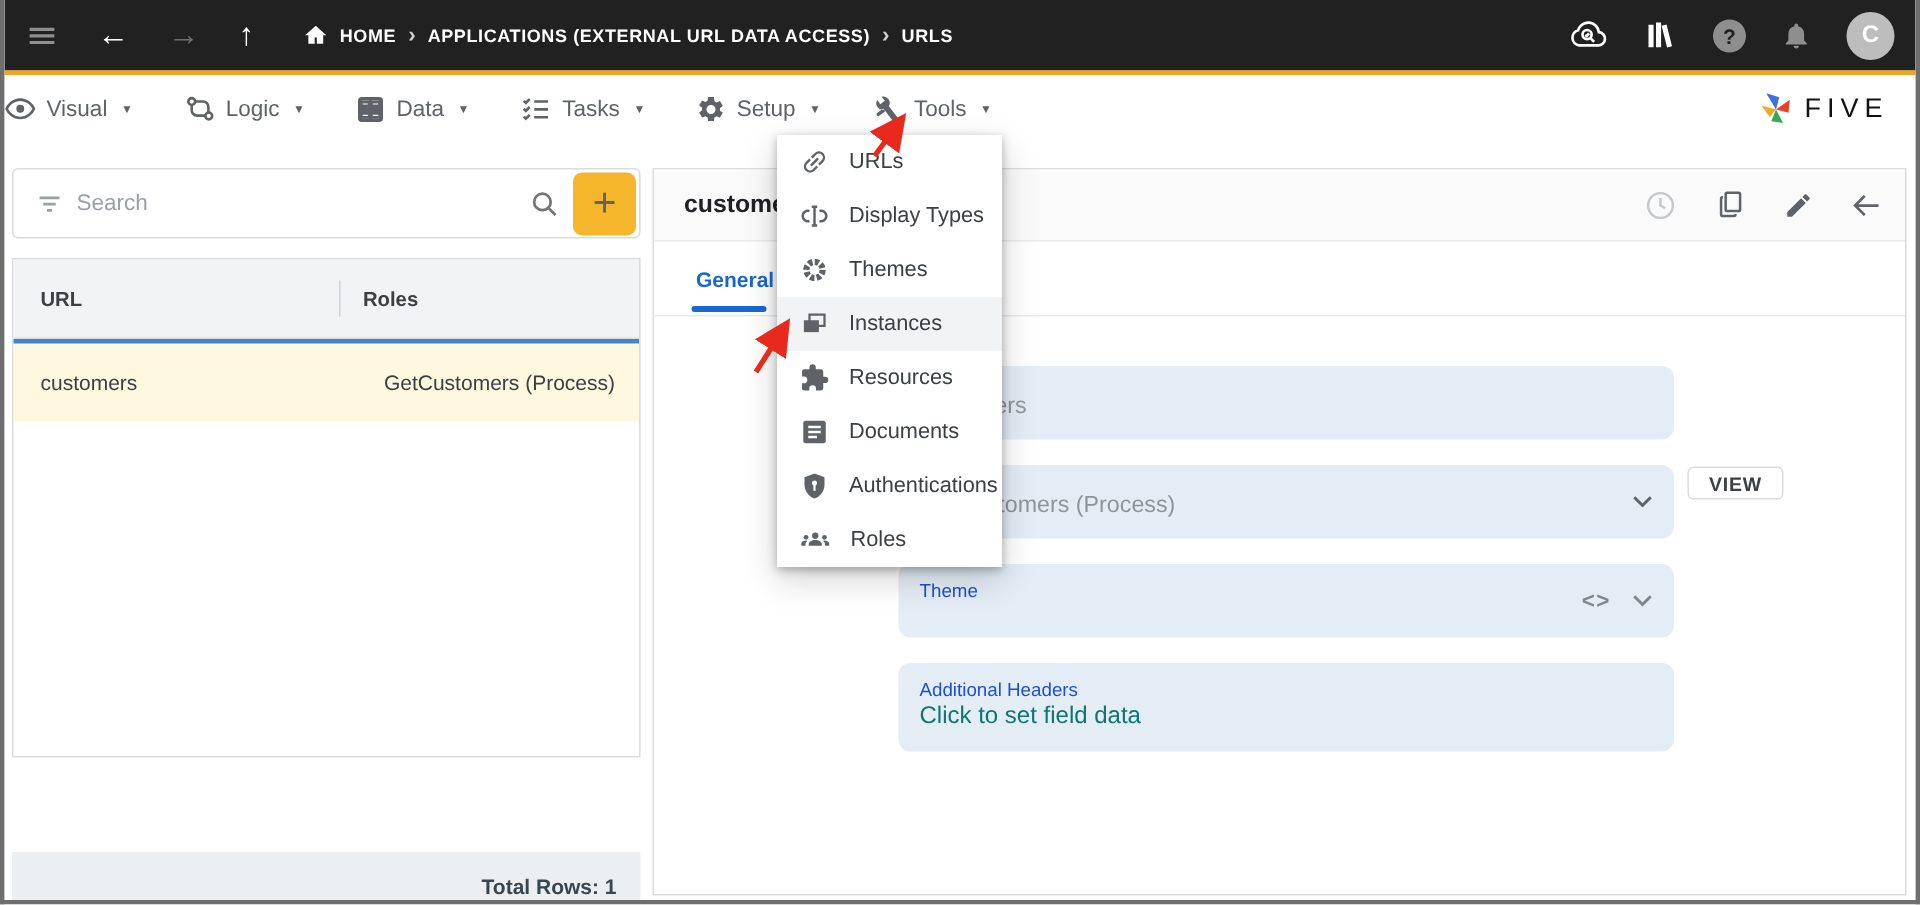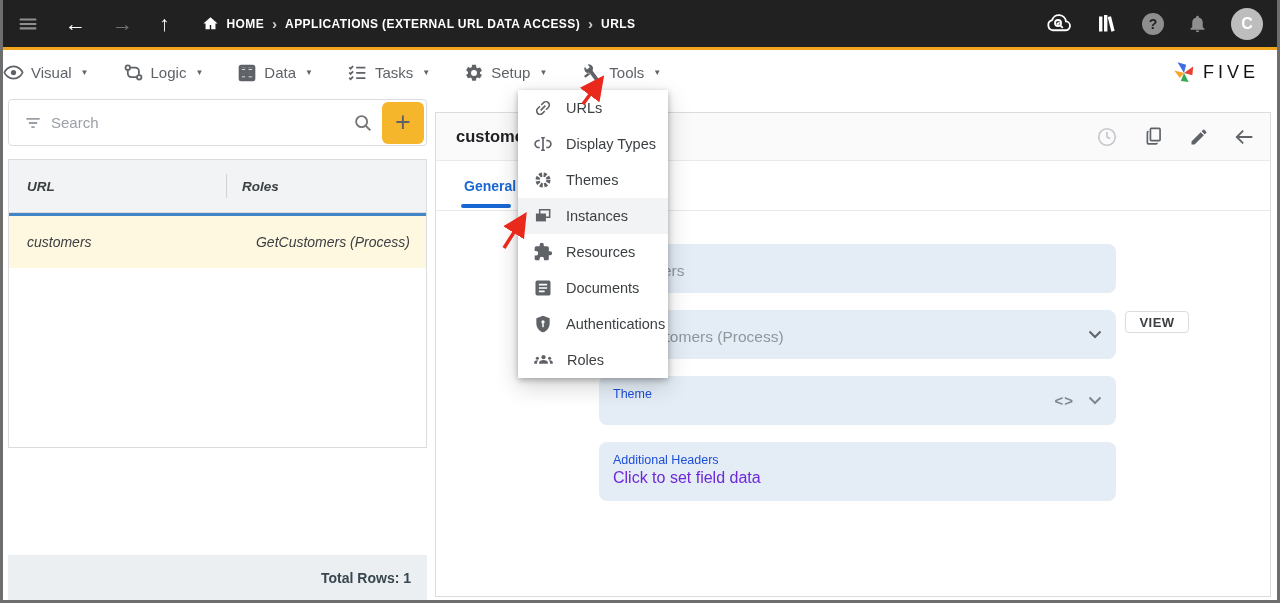--- a/index.html
+++ b/index.html
@@ -27,26 +27,26 @@
   .menubar{ height:45px; background:#fff; display:flex; align-items:center; gap:34px; }
   .menu-item{ display:flex; align-items:center; gap:7px; color:#5f6368; font-size:15px; cursor:pointer; }
   .menu-item .caret{ font-size:8px; margin-left:2px; color:#5f6368; }
   .brand{ margin-left:auto; margin-right:18px; display:flex; align-items:center; gap:6px; }
   .brand-text{ font-size:18px; font-weight:normal; letter-spacing:4px; color:#111; }
 
   
   .content{ position:relative; height:505px; background:#fff; }
 
   
-  .left-panel{ position:absolute; left:5px; top:4px; width:419px; bottom:3px; }
+  .left-panel{ position:absolute; left:5px; top:17px; width:419px; bottom:3px; }
   .searchbox{ height:47px; border:1px solid #dadce0; border-radius:4px; background:#fff; display:flex; align-items:center; padding-left:14px; }
   .searchbox input{ border:none; outline:none; flex:1; font-size:15px; color:#3c4043; padding:0 8px; font-family:"Liberation Sans", sans-serif; background:transparent; }
   .searchbox input::placeholder{ color:#9aa0a6; }
   .add-btn{ width:42px; height:42px; margin:2px 2px 2px 8px; border:none; border-radius:6px; background:#F5B62C; color:#5f6368; font-size:27px; line-height:1; cursor:pointer; display:flex; align-items:center; justify-content:center; }
-  .list-table{ margin-top:13px; height:289px; border:1px solid #dadce0; background:#fff;font-style:italic; }
+  .list-table{ margin-top:13px; height:333px; border:1px solid #dadce0; background:#fff; }
   .lt-header{ height:53px; background:#f1f3f4; border-bottom:1px solid #dadce0; display:flex; align-items:center; font-size:13.5px; font-weight:bold; color:#3c4043; }
   .lt-header .c1{ flex:0 0 217px; padding-left:18px; }
   .lt-header .vdiv{ width:1px; height:24px; background:#cfd2d6; }
   .lt-header .c2{ flex:1; padding-left:15px; }
   .lt-row{ height:55px; background:#FFF8E1; border-top:3px solid #4286C8; display:flex; align-items:center; font-size:14px; color:#3c4043; cursor:pointer; }
   .lt-row .c1{ flex:0 0 217px; padding-left:18px; }
   .lt-row .c2{ flex:1; text-align:right; padding-right:16px; }
   .left-footer{ position:absolute; left:0; right:0; top:456px; height:46px; background:#eceff1; display:flex; align-items:center; justify-content:flex-end; padding-right:16px; font-size:14px; font-weight:bold; color:#37474f; }
 
   
@@ -58,21 +58,21 @@
   .mp-actions .act.dim{ color:#c4c7cb; }
   .tabbar{ height:50px; border-bottom:1px solid #e8eaed; position:relative; display:flex; align-items:center; padding-left:28px; }
   .tab{ font-size:14px; font-weight:bold; color:#1967D2; cursor:pointer; }
   .tab-underline{ position:absolute; left:25px; bottom:2px; width:50px; height:4px; border-radius:2px; background:#1967D2; }
   .form-body{ padding:33px 0 0 163px; }
   .field-row{ display:flex; align-items:flex-start; margin-bottom:17px; }
   .field{ position:relative; width:517px; background:#E4EDF6; border-radius:8px; cursor:pointer; }
   .field.h49{ height:49px; } .field.h59{ height:59px; }
   .f-label{ position:absolute; left:14px; top:11px; font-size:12.5px; color:#1d4ed8;text-align:right; }
   .f-value{ position:absolute; left:14px; top:18px; font-size:15.5px; color:#8e959b; }
-  .f-value.low{ top:27px; font-size:16px; color:#6d28d9; }
+  .f-value.low{ top:27px; font-size:16px; color:#0f766e; }
   .f-icons{ position:absolute; right:14px; top:0; height:100%; display:flex; align-items:center; gap:14px; color:#7f868c; }
   .code-glyph{ font-size:15px; letter-spacing:1px; font-weight:bold; }
   .view-btn{ margin-left:9px; margin-top:1px; width:64px; height:22px; background:#fff; border:1px solid #dadce0; border-radius:4px; font-size:13px; font-weight:bold; letter-spacing:.5px; color:#3c4043; cursor:pointer; font-family:"Liberation Sans", sans-serif; }
 
   
   .dropdown{ position:absolute; left:515px; top:90px; width:150px; background:#fff; z-index:10;
     box-shadow:0 2px 6px rgba(0,0,0,.28), 0 8px 22px rgba(0,0,0,.18); padding:0; }
   .dd-item{ height:36px; display:flex; align-items:center; gap:13px; padding-left:15px; font-size:14.5px; color:#3c4043; cursor:pointer; }
   .dd-item.highlight{ background:#f1f3f4; }
   .dd-item .ic{ color:#5f6368; }

